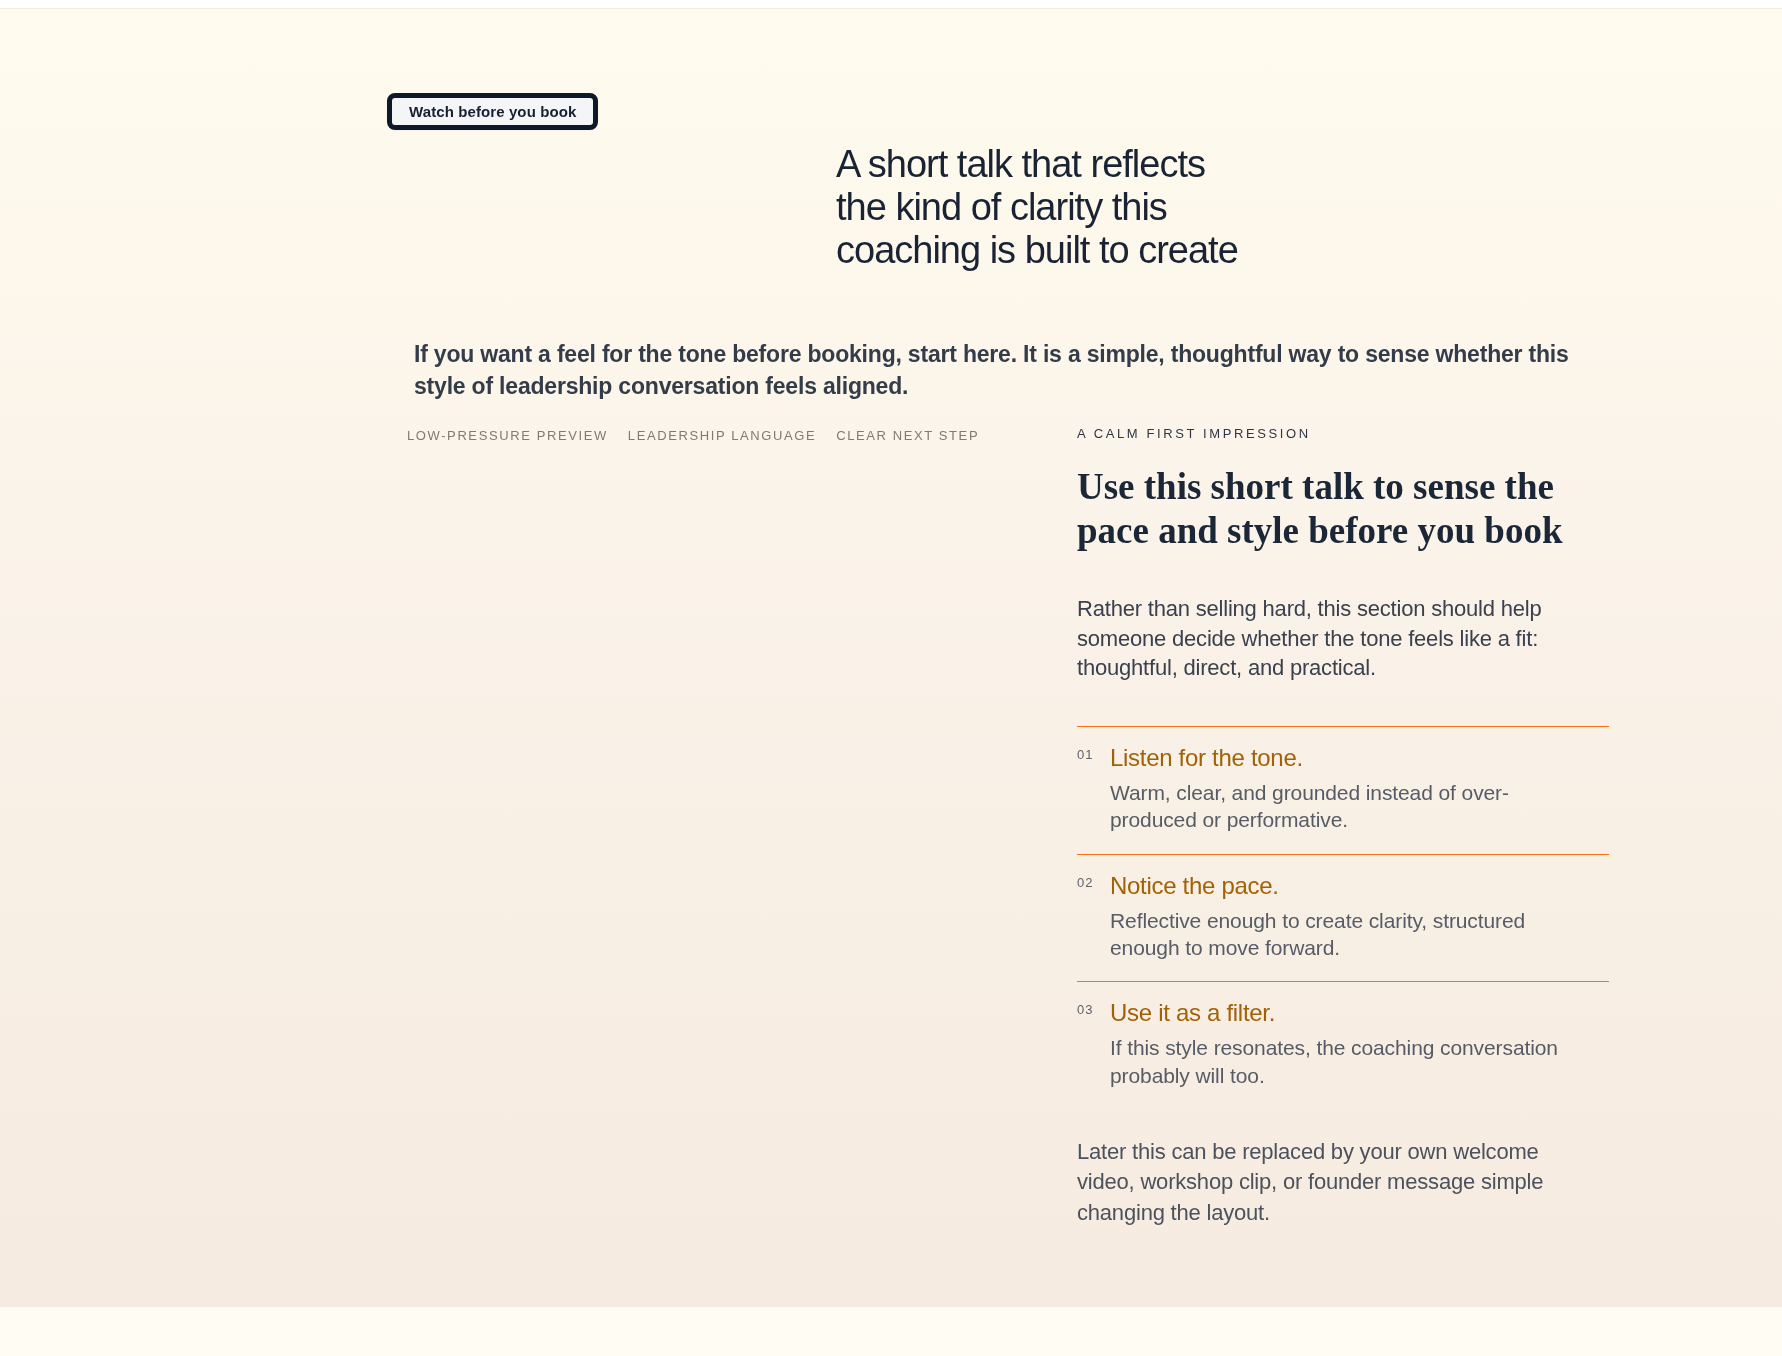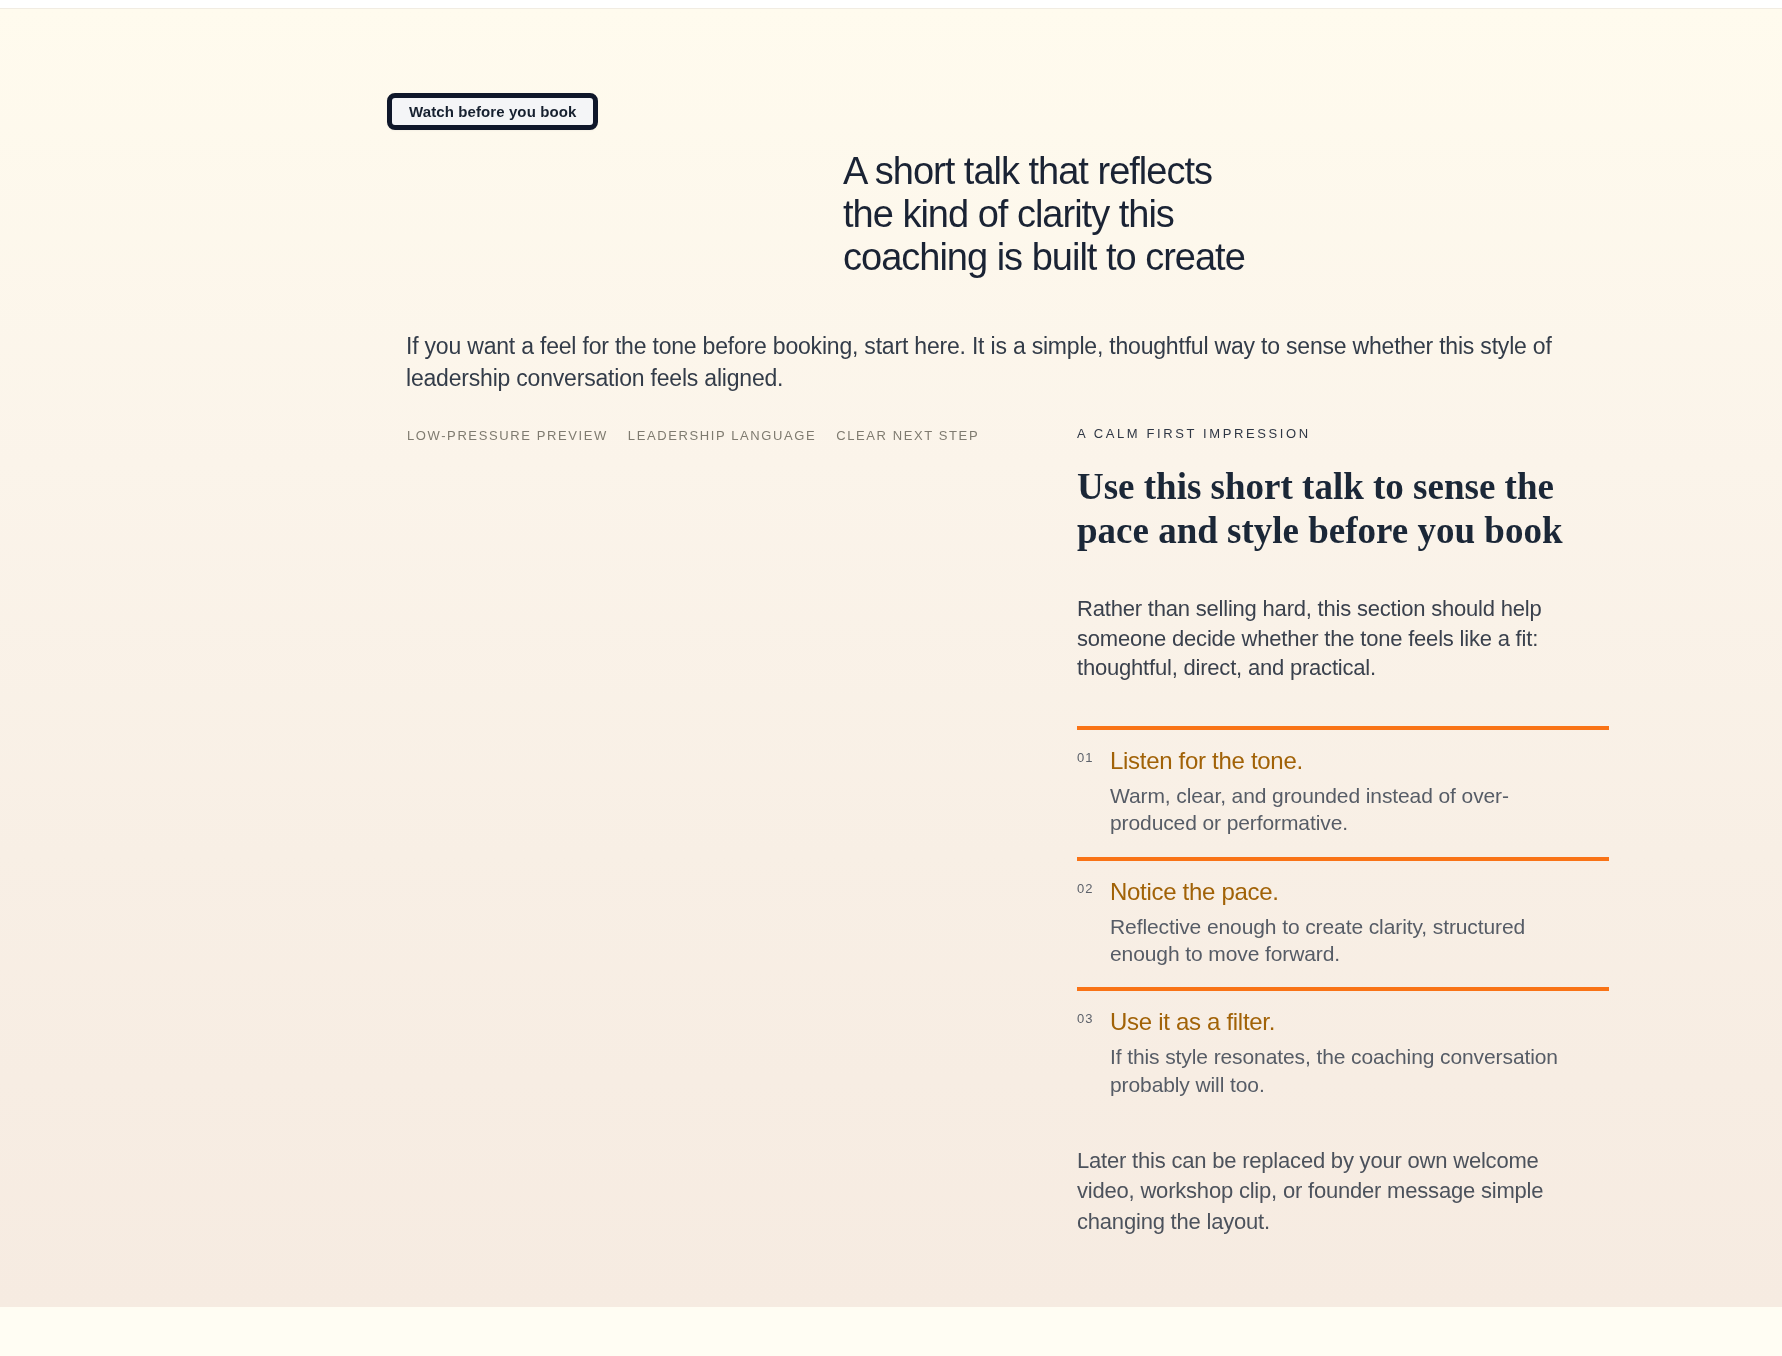--- a/index.html
+++ b/index.html
@@ -29,29 +29,29 @@
     background: #f4f5f7;
     border: 5px solid #0f172a;
     border-radius: 8px;
     padding: 5px 17px;
     font-size: 15px; font-weight: 700; color: #16202f;
     letter-spacing: 0.1px;
     box-shadow: 0 1px 2px rgba(20,30,50,0.04);
   }
   .main-heading {
     position: absolute; left: 827px; top: 134px; width: 410px;
-    margin: 16px;
+    margin: 9px;
     font-size: 38px; font-weight: 500; line-height: 1.13;
     letter-spacing: -1px;
     color: #1a2334;
   }
   .intro {
     position: absolute; left: 406px; top: 330px; width: 1170px;
-    margin: 0;
-    font-size: 23px; line-height: 1.4; font-weight: 400;
+    margin: 8px;
+    font-size: 23px; line-height: 1.4; font-weight: 700;
     color: #333c49; letter-spacing: -0.2px;
   }
   .tags {
     position: absolute; left: 407px; top: 428px;
     display: flex; gap: 20px;
   }
   .tag {
     font-size: 13px; font-weight: 500; letter-spacing: 1.6px;
     color: #7f7b70; text-transform: uppercase; white-space: nowrap;
   }
@@ -72,21 +72,21 @@
     color: #1b2737; letter-spacing: 0px;
   }
   .aside-desc {
     margin: 42px 0 16px 0;
     font-size: 22px; line-height: 1.33; font-weight: 400;
     color: #3a414d; letter-spacing: -0.2px;
     width: 500px;
   }
   .steps { margin-top: 44px; }
   .step {
-    border-top: 4px solid #f97316;
+    border-top: 1px solid #f97316;
     padding: 16px 0 20px 0;
     display: flex;
   }
   .step-number {
     width: 33px; flex: 0 0 33px;
     font-size: 13px; font-weight: 500; color: #5d626b;
     padding-top: 4px; letter-spacing: 1px;
   }
   .step-text { flex: 1; }
   .step-title {

